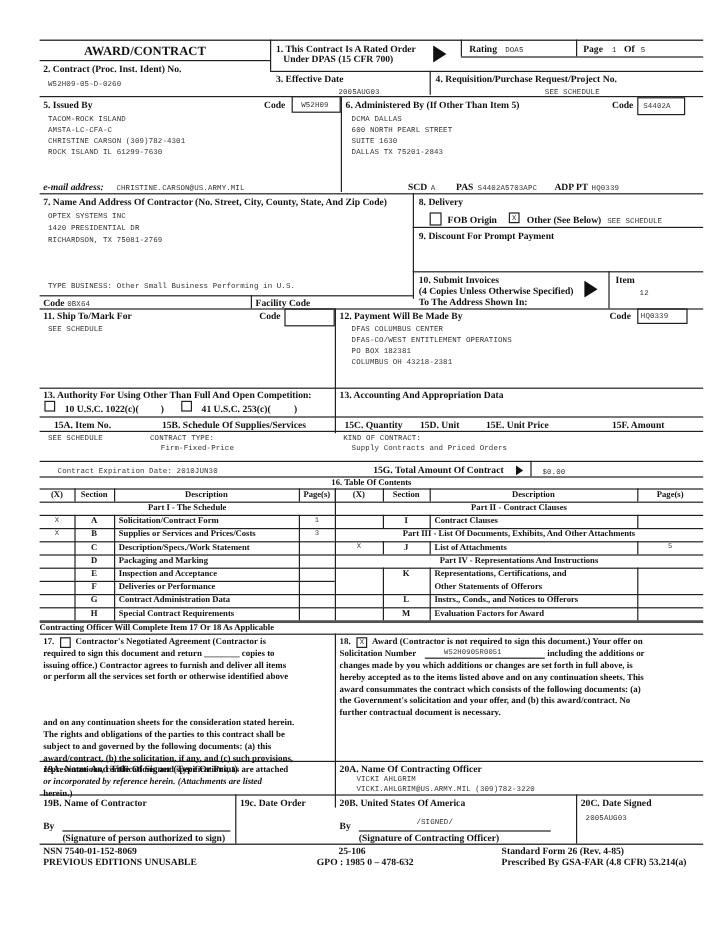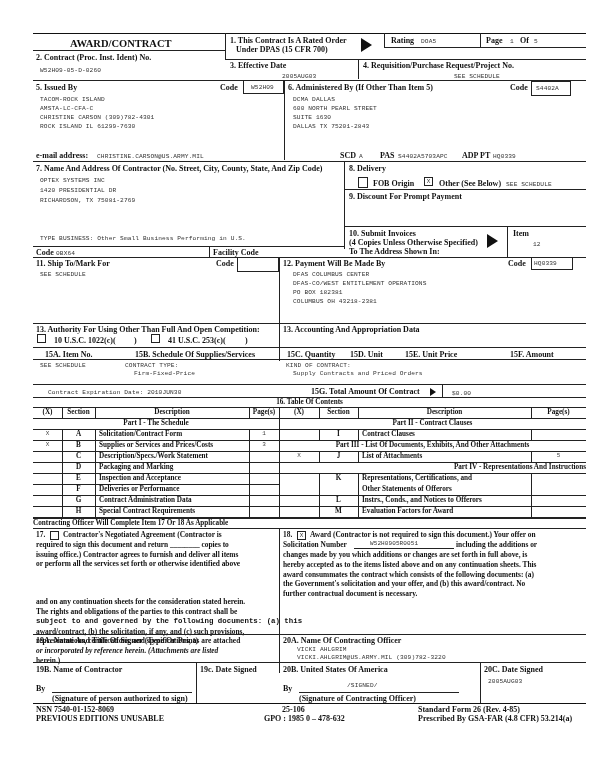--- a/index.html
+++ b/index.html
@@ -61,21 +61,21 @@
 
 <div class="abs lbl" style="left:288px;top:83px;">6. Administered By (If Other Than Item 5)</div>
 <div class="abs lbl" style="left:510px;top:83px;">Code</div>
 <div class="box" style="left:531px;top:81px;width:40px;height:15px;"></div>
 <div class="abs val" style="left:536px;top:84px;">S4402A</div>
 <div class="abs val" style="left:293px;top:95px;">DCMA DALLAS</div>
 <div class="abs val" style="left:293px;top:104px;">600 NORTH PEARL STREET</div>
 <div class="abs val" style="left:293px;top:113px;">SUITE 1630</div>
 <div class="abs val" style="left:293px;top:122px;">DALLAS TX 75201-2843</div>
 
-<div class="abs lbl" style="left:36px;top:151px;">e-mail address:</div>
+<div class="abs lbl" style="left:36px;top:151px;font-style:italic;">e-mail address:</div>
 <div class="abs val" style="left:97px;top:152px;">CHRISTINE.CARSON@US.ARMY.MIL</div>
 <div class="abs lbl" style="left:340px;top:151px;">SCD</div>
 <div class="abs val" style="left:359px;top:152px;">A</div>
 <div class="abs lbl" style="left:380px;top:151px;">PAS</div>
 <div class="abs val" style="left:398px;top:152px;">S4402A5703APC</div>
 <div class="abs lbl" style="left:462px;top:151px;">ADP PT</div>
 <div class="abs val" style="left:493px;top:152px;">HQ0339</div>
 
 <div class="hl" style="left:33px;top:161px;width:553px;"></div>
 <div class="abs lbl" style="left:36px;top:164px;">7. Name And Address Of Contractor (No. Street, City, County, State, And Zip Code)</div>
@@ -166,21 +166,21 @@
 <div class="vl" style="left:279px;top:528px;height:145px;"></div>
 <div class="abs para" style="left:36px;top:530px;">17.</div>
 <div class="chk" style="left:50px;top:531px;"></div>
 <div id="box17-text" class="abs para" style="left:36px;top:530px;width:243px;">
     <div style="white-space: nowrap; padding-left: 27px;">Contractor's Negotiated Agreement   (Contractor is</div>
     <div style="white-space: nowrap;">required to sign this document and return ________ copies to</div>
     <div style="white-space: nowrap;">issuing office.)  Contractor agrees to furnish and deliver all items</div>
     <div style="white-space: nowrap;">or perform all the services set forth or otherwise identified above</div>
     <div style="white-space: nowrap; margin-top: 28px;">and on any continuation sheets for the consideration stated herein.</div>
     <div style="white-space: nowrap;">The rights and obligations of the parties to this contract shall be</div>
-    <div style="white-space: nowrap; font-family: Liberation Mono, monospace;">subject to and governed by the following documents:  (a) this</div>
+    <div style="white-space: nowrap;">subject to and governed by the following documents:  (a) this</div>
     <div style="white-space: nowrap;">award/contract, (b) the solicitation, if any, and (c) such provisions,</div>
     <div style="white-space: nowrap;">representations, certifications, and specifications, as are attached</div>
     <div style="white-space: nowrap; font-style: italic;">or incorporated by reference herein.  (Attachments are listed</div>
     <div style="white-space: nowrap;">herein.)</div>
   </div>
 
 <div class="abs para" style="left:283px;top:530px;">18.</div>
 <div class="chk" style="left:297px;top:531px;">X</div>
 <div class="abs para" style="left:310px;top:530px;">Award (Contractor is not required to sign this document.)  Your offer on</div>
 <div class="abs para" style="left:283px;top:540px;">Solicitation Number</div>
@@ -197,21 +197,21 @@
 
 <div class="hl" style="left:33px;top:634px;width:553px;"></div>
 <div class="abs lbl" style="left:36px;top:636px;">19A. Name And Title Of Signer (Type Or Print)</div>
 <div class="abs lbl" style="left:283px;top:636px;">20A. Name Of Contracting Officer</div>
 <div class="abs val" style="left:297px;top:645px;">VICKI AHLGRIM</div>
 <div class="abs val" style="left:297px;top:653px;">VICKI.AHLGRIM@US.ARMY.MIL (309)782-3220</div>
 
 <div class="hl" style="left:33px;top:662px;width:553px;"></div>
 <div class="abs lbl" style="left:36px;top:665px;">19B. Name of Contractor</div>
 <div class="vl" style="left:196px;top:662px;height:41px;"></div>
-<div class="abs lbl" style="left:200px;top:665px;">19c. Date Signed</div>
+<div class="abs lbl" style="left:200px;top:665px;">19c. Date Order</div>
 <div class="abs lbl" style="left:283px;top:665px;">20B. United States Of America</div>
 <div class="vl" style="left:480px;top:662px;height:41px;"></div>
 <div class="abs lbl" style="left:484px;top:665px;">20C. Date Signed</div>
 <div class="abs val" style="left:488px;top:677px;">2005AUG03</div>
 
 <div class="abs lbl" style="left:36px;top:684px;">By</div>
 <div class="abs" style="left:52px;top:692px;width:140px;border-top:1px solid #222;"></div>
 <div class="abs lbl" style="left:52px;top:694px;">(Signature of person authorized to sign)</div>
 
 <div class="abs lbl" style="left:283px;top:684px;">By</div>
@@ -324,21 +324,21 @@
 <div class="toc-cell" style="left:279px;top:440px;width:307px;text-align:center;">Part III - List Of Documents, Exhibits, And Other Attachments</div>
 <div class="hl" style="left:279px;top:451px;width:307px;"></div>
 <div class="toc-cell toc-x" style="left:279px;top:451px;width:40px;text-align:center;">X</div>
 <div class="toc-cell" style="left:319px;top:451px;width:39px;text-align:center;">J</div>
 <div class="toc-cell" style="left:362px;top:451px;">List of Attachments</div>
 <div class="toc-cell toc-x" style="left:531px;top:451px;width:55px;text-align:center;">5</div>
 <div class="vl" style="left:319px;top:451px;height:11px;"></div>
 <div class="vl" style="left:358px;top:451px;height:11px;"></div>
 <div class="vl" style="left:531px;top:451px;height:11px;"></div>
 <div class="hl" style="left:279px;top:462px;width:307px;"></div>
-<div class="toc-cell" style="left:279px;top:462px;width:307px;text-align:right;">Part IV - Representations And Instructions</div>
+<div class="toc-cell" style="left:279px;top:462px;width:307px;text-align:center;">Part IV - Representations And Instructions</div>
 <div class="hl" style="left:279px;top:473px;width:307px;"></div>
 <div class="toc-cell toc-x" style="left:279px;top:473px;width:40px;text-align:center;"></div>
 <div class="toc-cell" style="left:319px;top:473px;width:39px;text-align:center;">K</div>
 <div class="toc-cell" style="left:362px;top:473px;">Representations, Certifications, and</div>
 <div class="toc-cell" style="left:362px;top:484px;">Other Statements of Offerors</div>
 <div class="toc-cell toc-x" style="left:531px;top:473px;width:55px;text-align:center;"></div>
 <div class="vl" style="left:319px;top:473px;height:22px;"></div>
 <div class="vl" style="left:358px;top:473px;height:22px;"></div>
 <div class="vl" style="left:531px;top:473px;height:22px;"></div>
 <div class="hl" style="left:279px;top:495px;width:307px;"></div>

